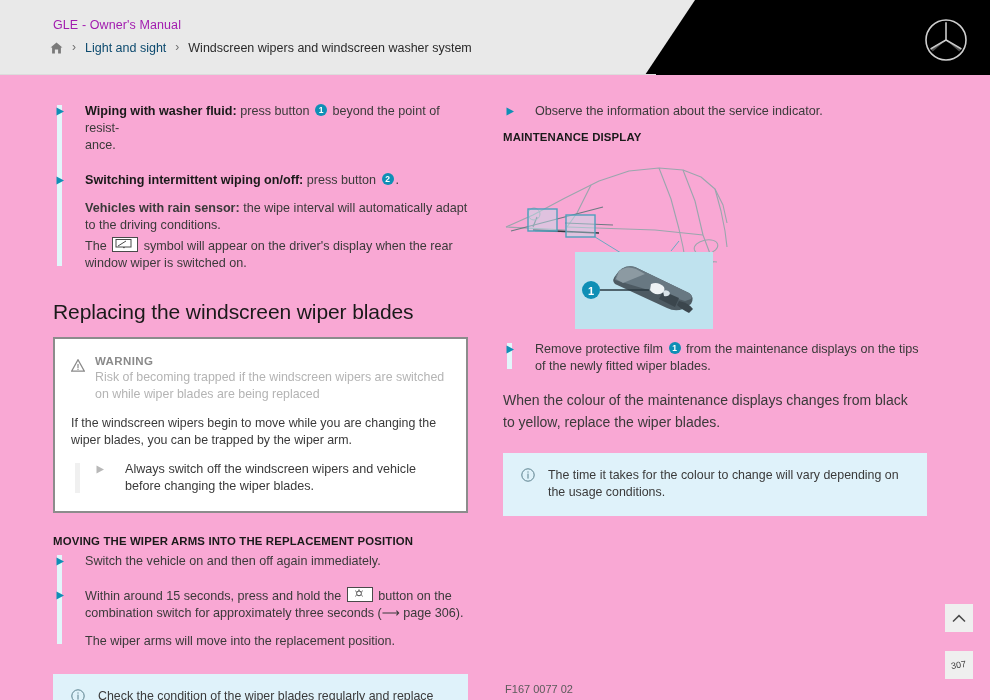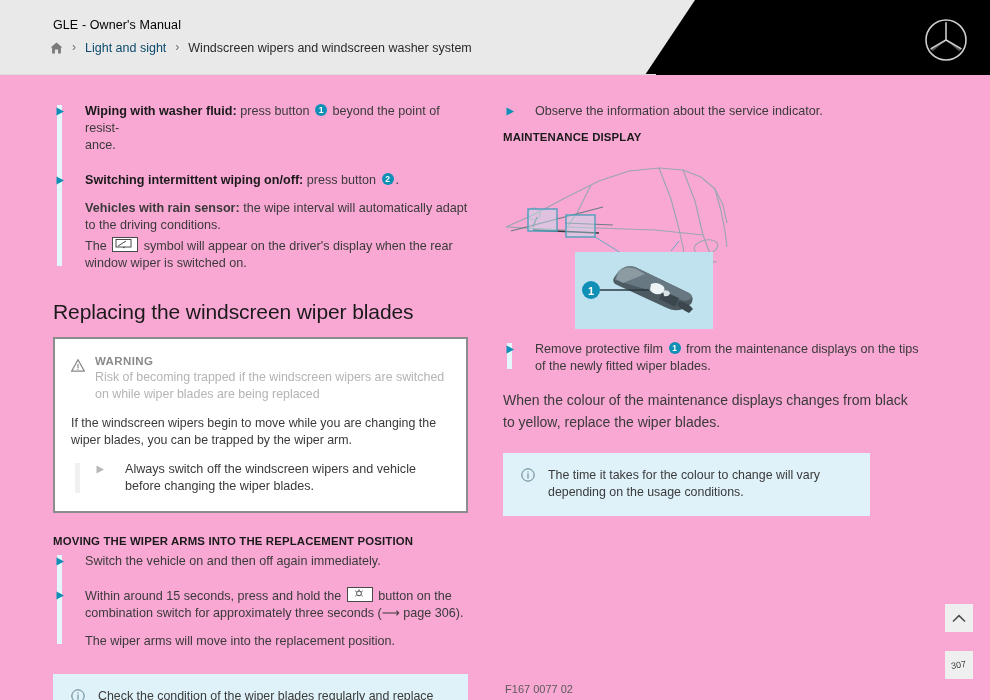--- a/index.html
+++ b/index.html
@@ -18,21 +18,21 @@
     background:#e9e9e9;
     overflow:hidden;
   }
   .header-black{
     position:absolute;top:0;right:0;width:345px;height:75px;
     background:#000000;
     clip-path:polygon(14.5% 0, 100% 0, 100% 100%, 0% 100%);
   }
   .brand-title{
     position:absolute;left:53px;top:18px;
-    font-size:12.5px;color:#000000;letter-spacing:.1px;
+    font-size:12.5px;color:#a21caf;letter-spacing:.1px;
   }
   .breadcrumb{
     position:absolute;left:50px;top:41px;
     display:flex;align-items:center;gap:9px;
     font-size:12.5px;
   }
   .bc-home{display:inline-block;width:13px;height:12px;position:relative;}
   .bc-home svg{display:block;}
   .bc-sep{color:#6f6f6f;font-size:12px;line-height:1;transform:translateY(-1px);}
   .bc-muted{color:#0c4a6e;text-align:right;}
@@ -357,21 +357,21 @@
           <svg width="9" height="9" viewBox="0 0 9 9">
               <path d="M0.5 0.5 L8 4.5 L0.5 8.5 Z" fill="#0f8fb5"></path>
             </svg>
         </span>
         <div class="btext"><span>Remove protective film </span><span class="badge">1</span><span> from the maintenance displays on the tips of the newly fitted wiper blades.</span></div>
       </div>
     </div>
 
     <div class="para" style="margin-top:14px;">When the colour of the maintenance displays changes from black to yellow, replace the wiper blades.</div>
 
-    <div class="infobox" style="margin-top:20px;width:367px;">
+    <div class="infobox" style="margin-top:20px;width:424px;">
       <span class="info-i">
         <svg width="14" height="14" viewBox="0 0 14 14">
             <circle cx="7" cy="7" r="6.2" fill="none" stroke="#5a7f8c" stroke-width="1"></circle>
             <rect x="6.5" y="5.6" width="1" height="5" fill="#5a7f8c"></rect>
             <rect x="6.5" y="3.4" width="1" height="1.2" fill="#5a7f8c"></rect>
           </svg>
       </span>
       <div class="info-text">The time it takes for the colour to change will vary depending on the usage conditions.</div>
     </div>
   </div>

